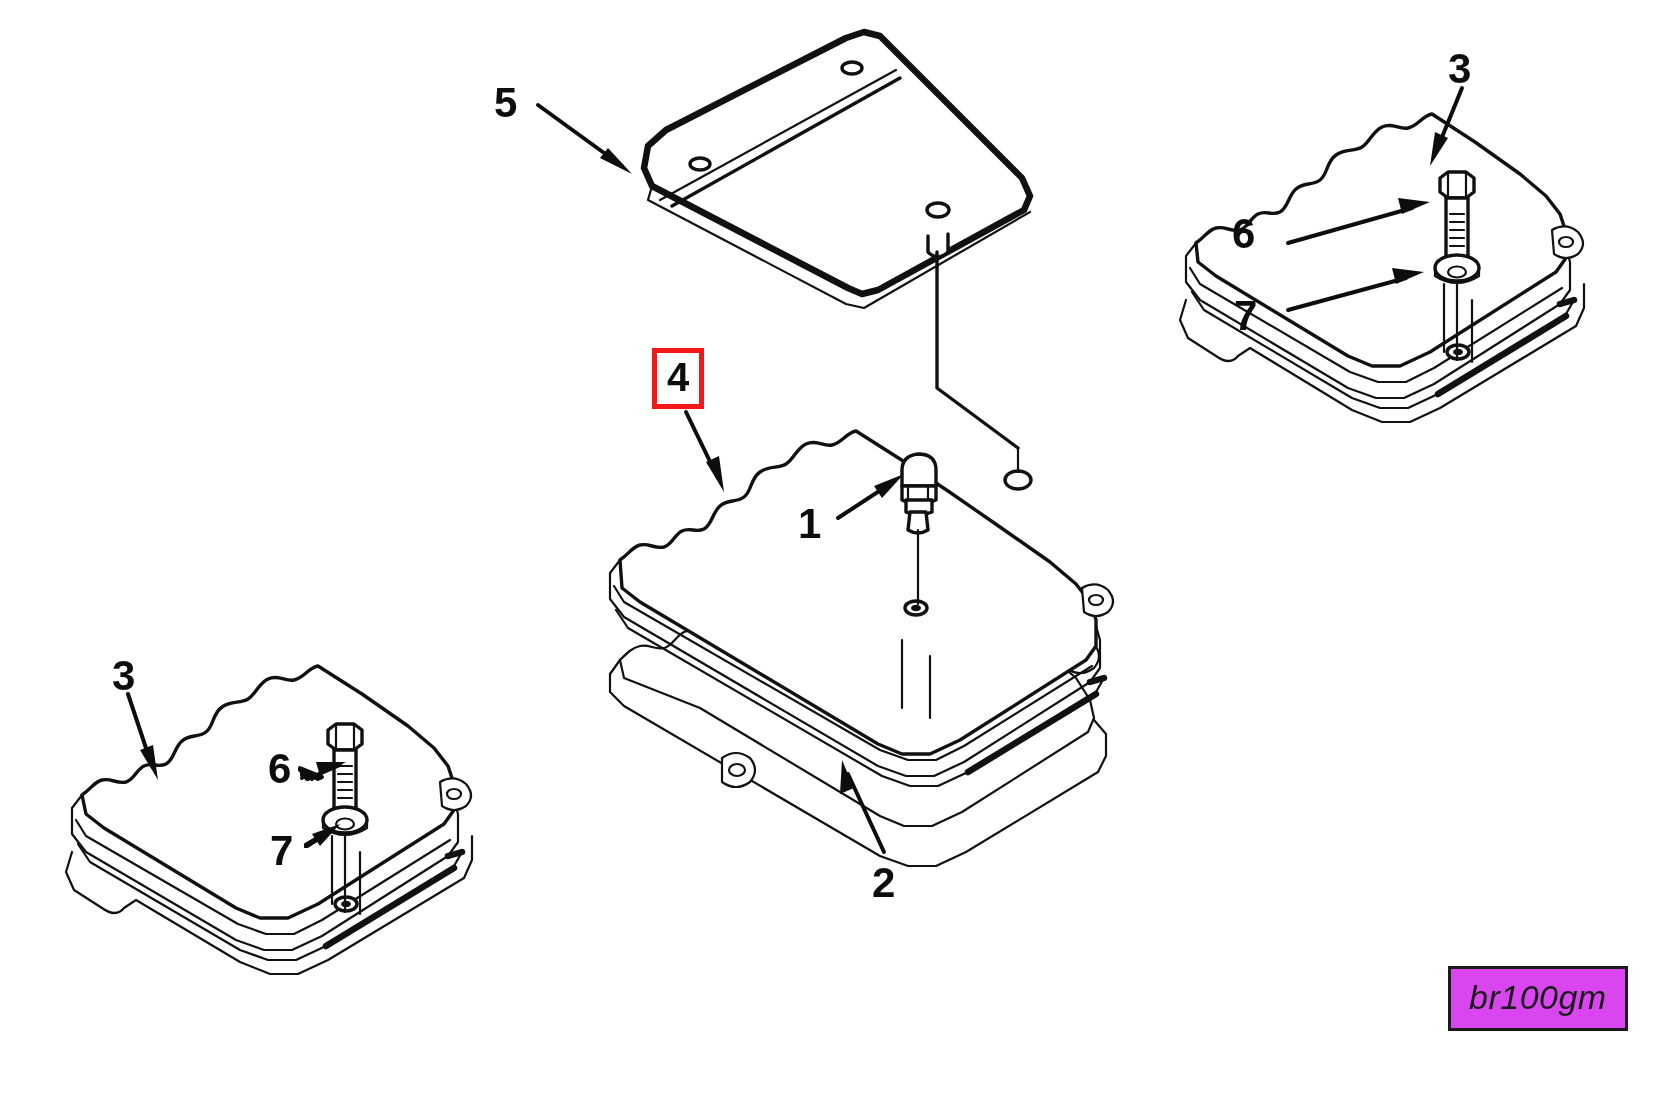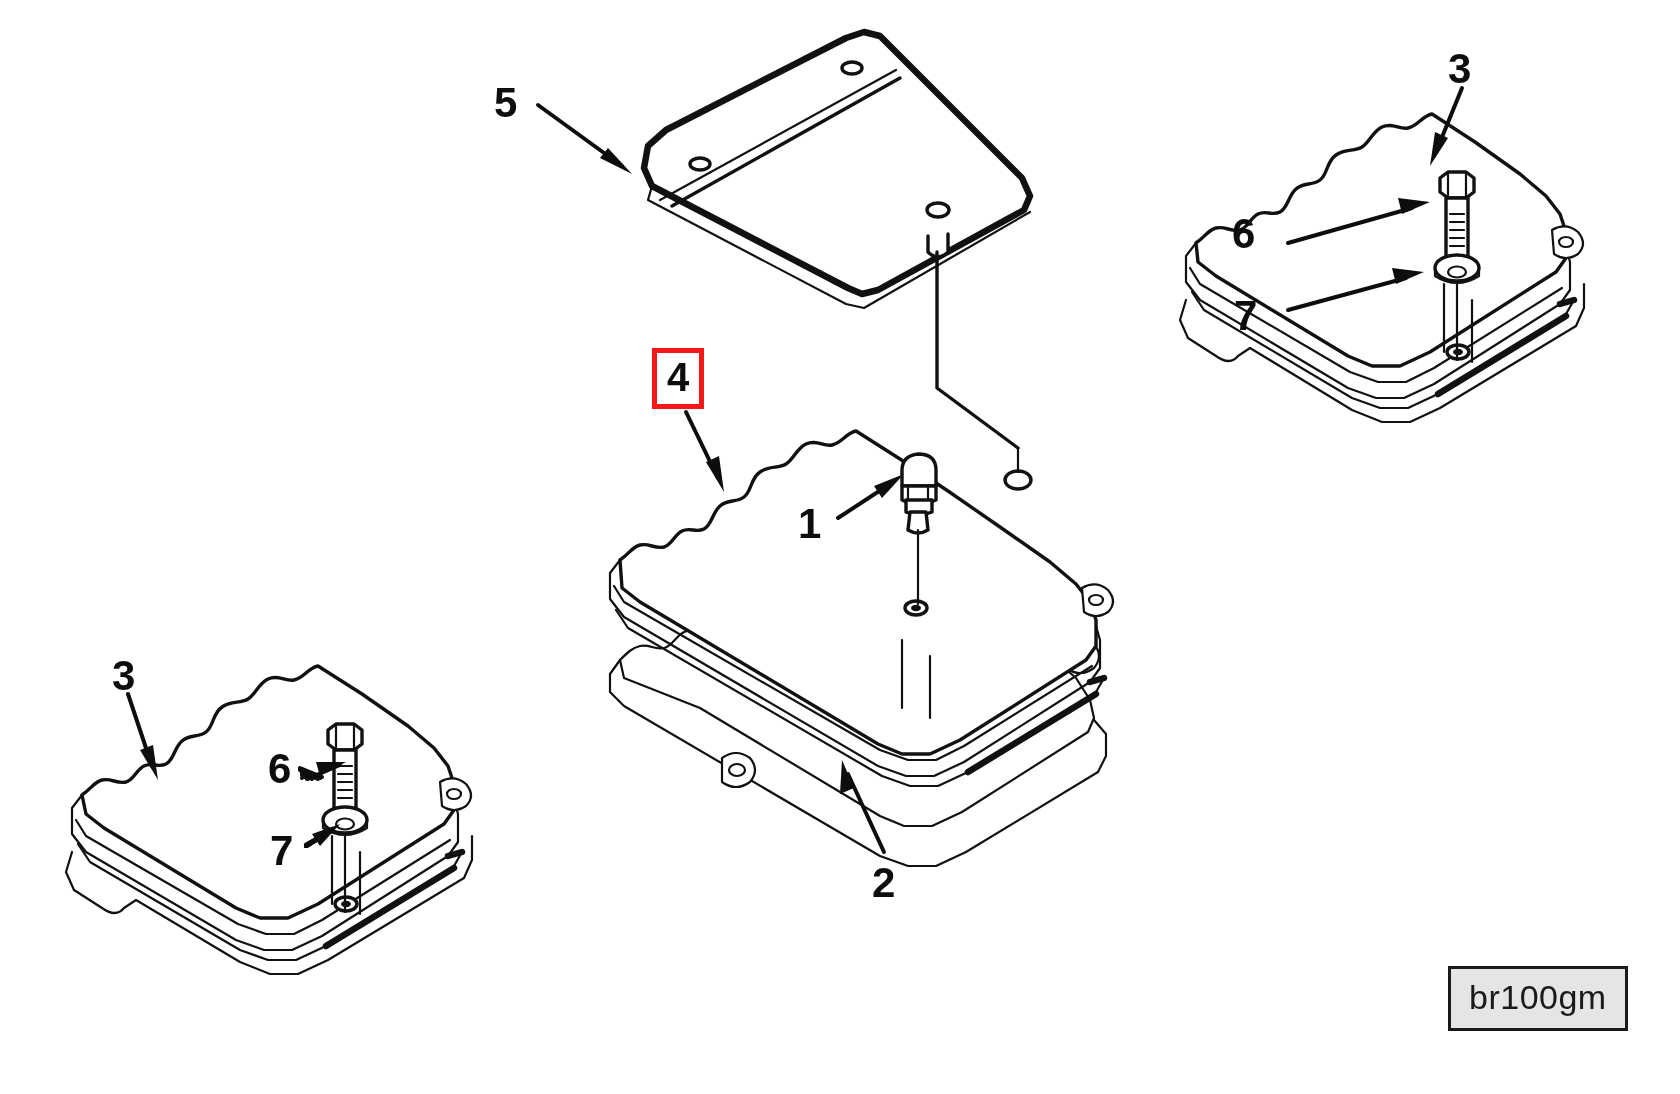--- a/index.html
+++ b/index.html
@@ -36,27 +36,28 @@
   }
   .callout-num.highlighted {
     border: 5px solid #f41919;
     padding: 4px 10px 7px 10px;
     background: #ffffff;
     font-size: 40px;
   }
   #watermark-box {
     position: absolute;
     border: 3px solid #1a1a1a;
-    background: #e5e5e5;
+    background: #d946ef;
     padding: 9px 18px 11px 18px;
     font-family: "Liberation Sans", sans-serif;
     font-size: 34px;
     letter-spacing: 0.5px;
     color: #1a1a1a;
     white-space: nowrap;
+    font-style: italic;
   }
   .ln {
     fill: none;
     stroke: #111111;
     stroke-linecap: round;
     stroke-linejoin: round;
   }
   .thin { stroke-width: 2.2; }
   .med  { stroke-width: 3.4; }
   .thick{ stroke-width: 6.5; }

